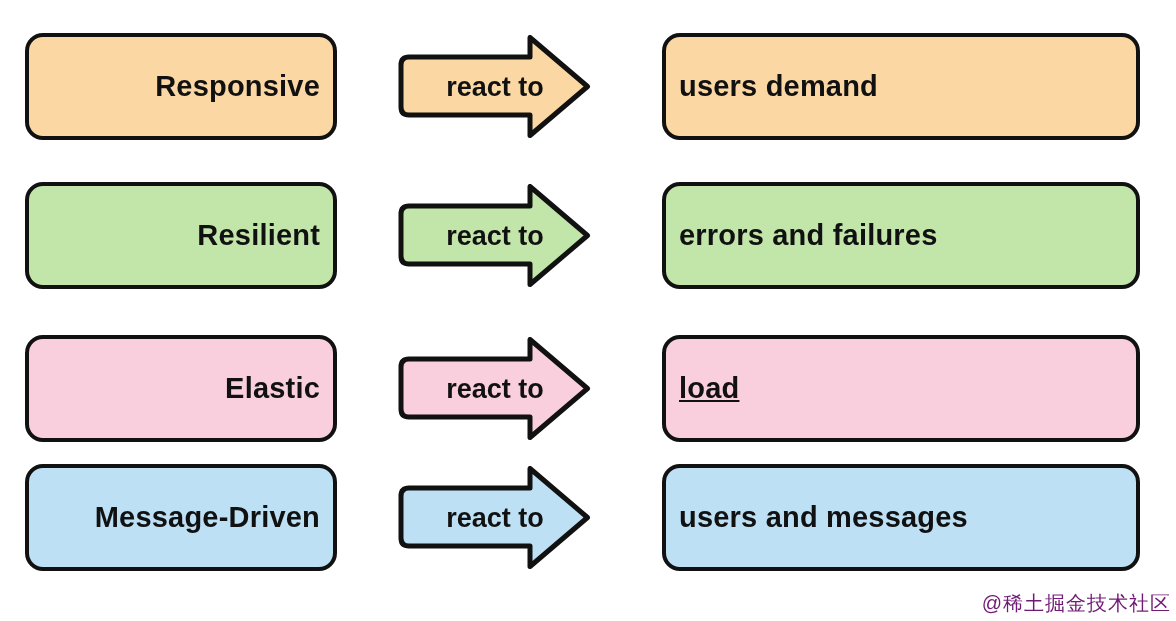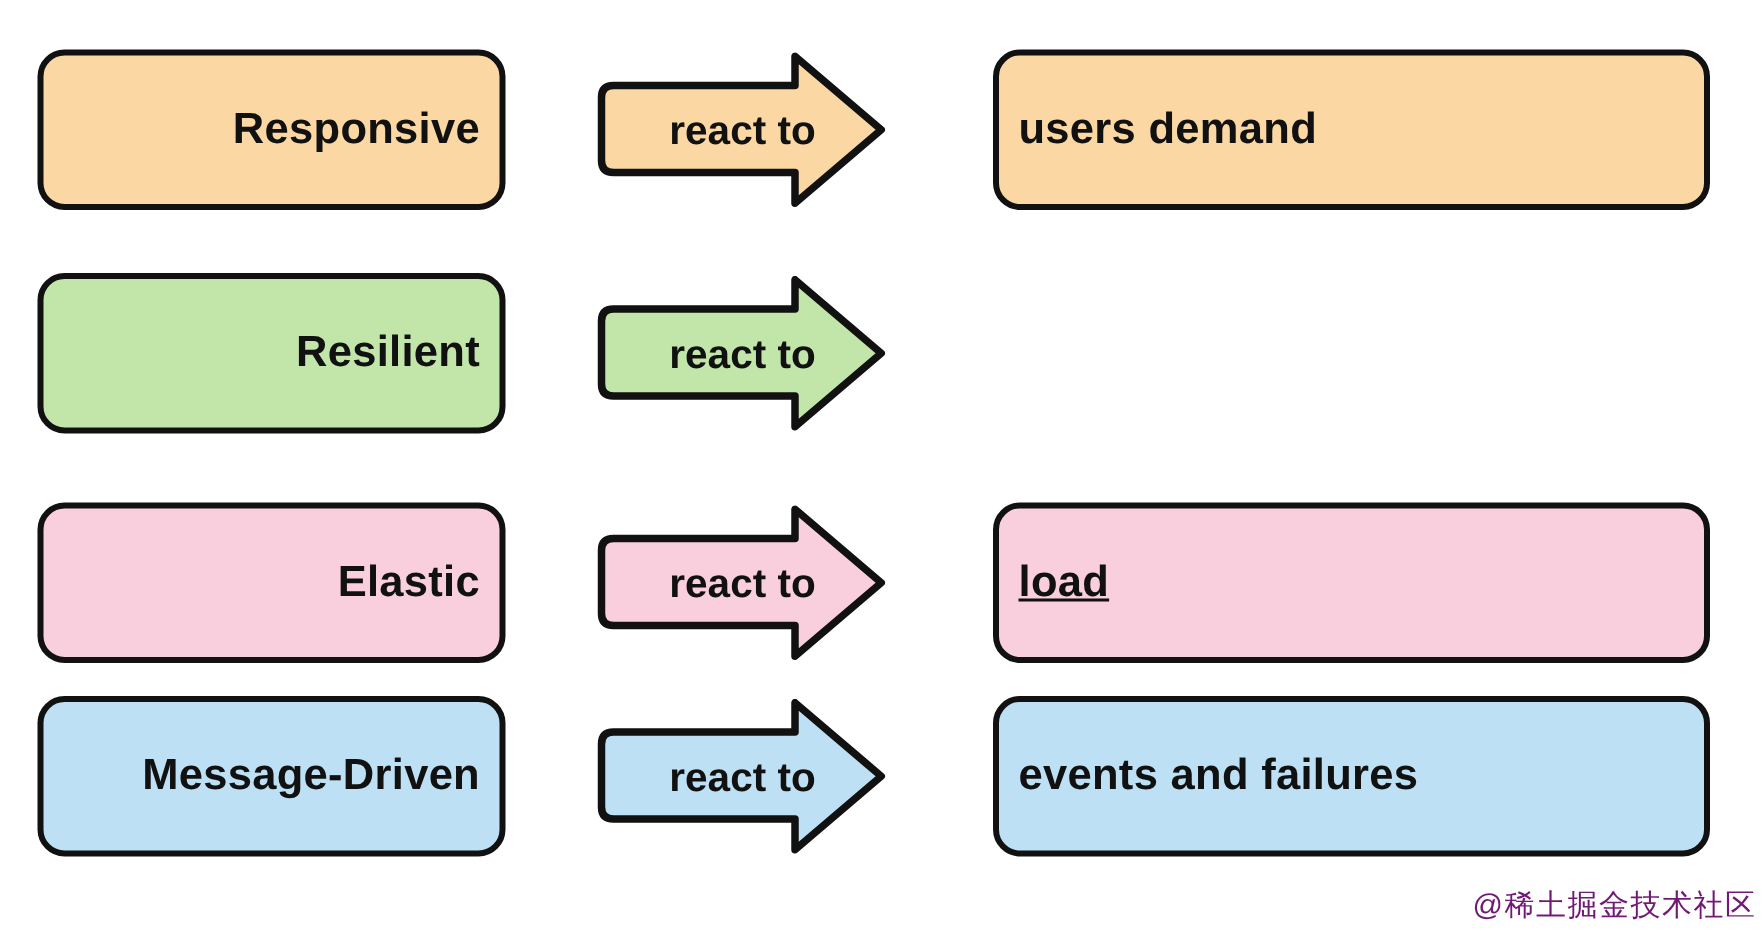--- a/index.html
+++ b/index.html
@@ -94,20 +94,23 @@
   </div>
 
   <div class="row" id="row-1">
     <div class="box left" style="background: rgb(194, 229, 170);">
       <span>Resilient</span>
     </div>
     <svg class="arrow" viewBox="0 0 193 104" xmlns="http://www.w3.org/2000/svg">
       <path d="M132,22 H11 Q3,22 3,30 V72 Q3,80 11,80 H132 V100.5 L189.5,51.5 L132,2.5 Z" stroke="#111111" stroke-width="5" stroke-linejoin="round" fill="#C2E5AA"></path>
       <text x="97" y="61" text-anchor="middle">react to</text>
     </svg>
+    <div class="box right" style="background: rgb(194, 229, 170);">
+      <span>errors and failures</span>
+    </div>
   </div>
 
   <div class="row" id="row-2">
     <div class="box left" style="background: rgb(249, 207, 222);">
       <span>Elastic</span>
     </div>
     <svg class="arrow" viewBox="0 0 193 104" xmlns="http://www.w3.org/2000/svg">
       <path d="M132,22 H11 Q3,22 3,30 V72 Q3,80 11,80 H132 V100.5 L189.5,51.5 L132,2.5 Z" stroke="#111111" stroke-width="5" stroke-linejoin="round" fill="#F9CFDE"></path>
       <text x="97" y="61" text-anchor="middle">react to</text>
     </svg>
@@ -118,18 +121,18 @@
 
   <div class="row" id="row-3">
     <div class="box left" style="background: rgb(189, 224, 244);">
       <span>Message-Driven</span>
     </div>
     <svg class="arrow" viewBox="0 0 193 104" xmlns="http://www.w3.org/2000/svg">
       <path d="M132,22 H11 Q3,22 3,30 V72 Q3,80 11,80 H132 V100.5 L189.5,51.5 L132,2.5 Z" stroke="#111111" stroke-width="5" stroke-linejoin="round" fill="#BDE0F4"></path>
       <text x="97" y="61" text-anchor="middle">react to</text>
     </svg>
     <div class="box right" style="background: rgb(189, 224, 244);">
-      <span>events and failures</span>
+      <span>users and messages</span>
     </div>
   </div>
 
   <div class="watermark">@稀土掘金技术社区</div>
 </div>
 
 </body></html>

